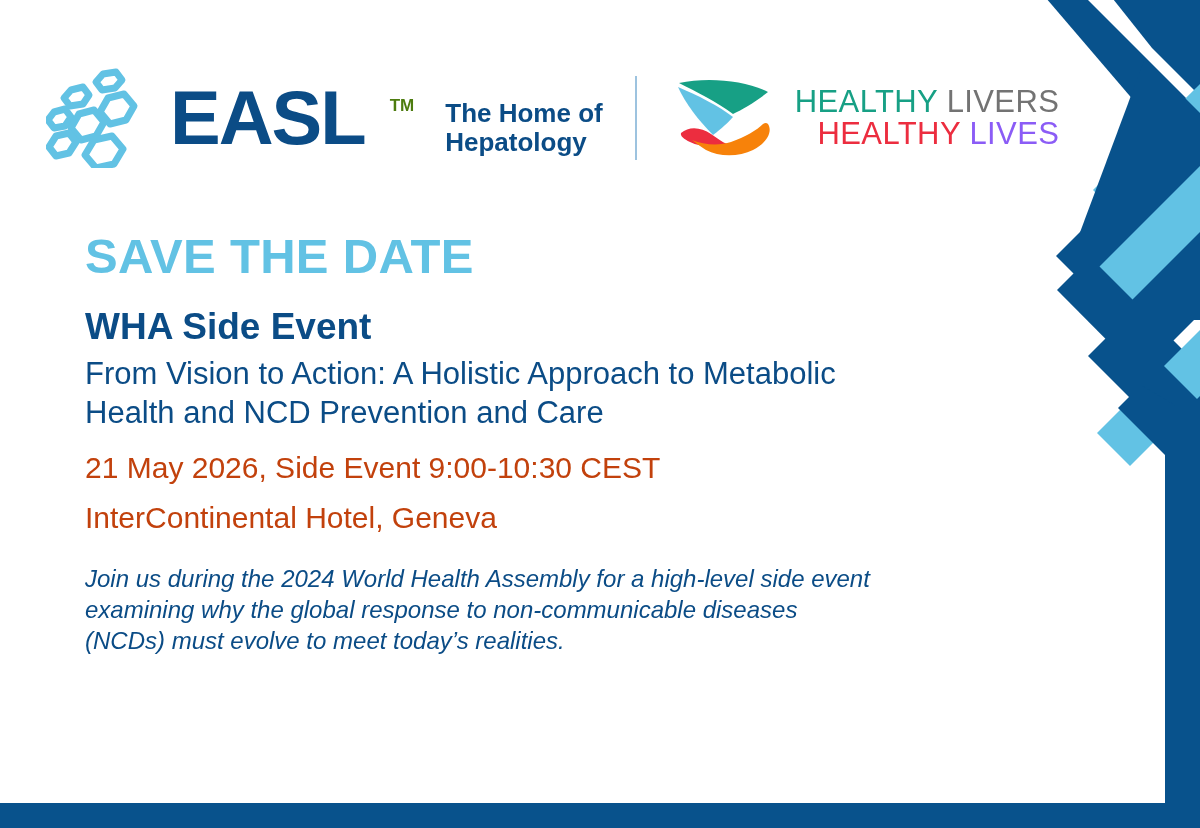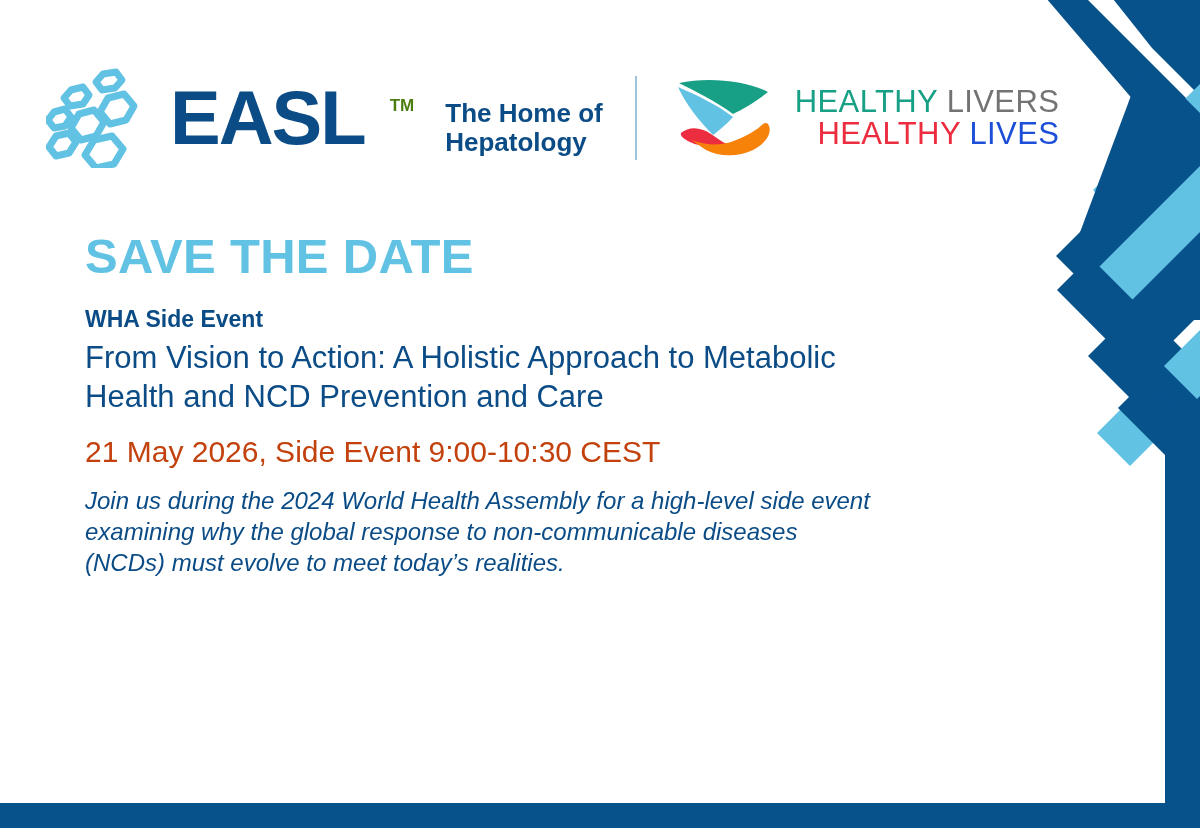--- a/index.html
+++ b/index.html
@@ -98,39 +98,39 @@
   }
   .hll-line {
     font-size: 31px;
     letter-spacing: 0.4px;
     white-space: nowrap;
   }
   .hll-line-2 { text-align: right; }
   .hll-green  { color: #17A085; }
   .hll-blue   { color: #737373; }
   .hll-red    { color: #EC2D3F; }
-  .hll-orange { color: #1d4ed8; }
+  .hll-orange { color: #8b5cf6; }
 
   
   #content {
     position: absolute;
     left: 85px;
     top: 232px;
     width: 830px;
   }
   #save-the-date {
     font-size: 49px;
     font-weight: bold;
     color: #62C2E4;
     letter-spacing: 0.3px;
     line-height: 1;
     margin: 0 0 26px 0;
   }
   #event-type {
-    font-size: 23px;
+    font-size: 37px;
     font-weight: bold;
     color: #0B4C86;
     line-height: 1.1;
     margin: 0 0 6px 0;
   }
   #event-title {
     font-size: 31px;
     font-weight: normal;
     color: #0B4C86;
     line-height: 1.26;
@@ -239,18 +239,19 @@
         </div>
       </div>
     </div>
   </div>
 
   <div id="content">
     <h1 id="save-the-date">SAVE THE DATE</h1>
     <h2 id="event-type">WHA Side Event</h2>
     <p id="event-title">From Vision to Action: A Holistic Approach to Metabolic Health and NCD Prevention and Care</p>
     <p id="event-datetime">21 May 2026, Side Event 9:00-10:30 CEST</p>
+    <p id="event-venue">InterContinental Hotel, Geneva</p>
     <p id="event-description">Join us during the 2024 World Health Assembly for a high-level side event examining why the global response to non-communicable diseases (NCDs) must evolve to meet today’s realities.</p>
   </div>
 
   <div id="footer-bar"></div>
 
 </div>
 
 </body></html>

